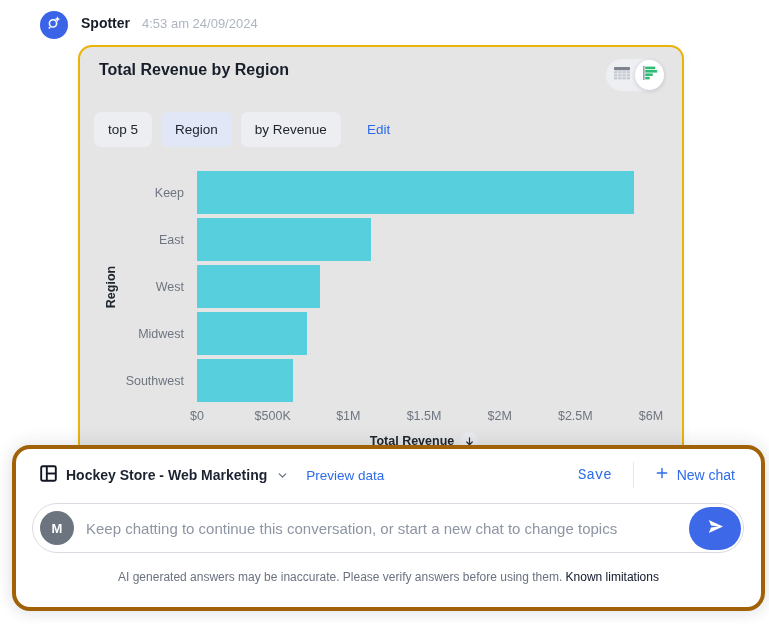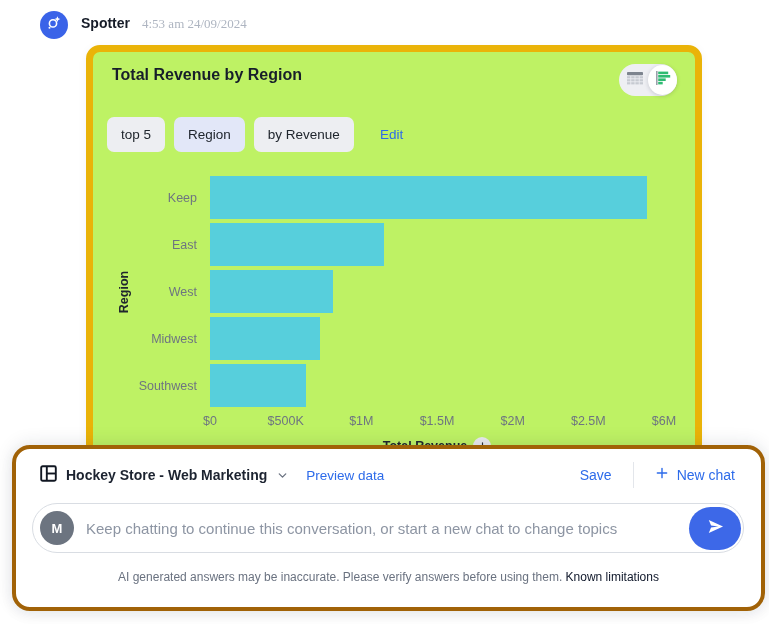--- a/index.html
+++ b/index.html
@@ -6,25 +6,25 @@
   body {
     width:769px; height:624px; position:relative; overflow:hidden;
     background:#ffffff; font-family:"Liberation Sans", sans-serif;
     -webkit-font-smoothing:antialiased;
   }
 
   
   .spotter-avatar { position:absolute; left:40px; top:11px; width:28px; height:28px;
     border-radius:50%; background:#3A63E8; display:flex; align-items:center; justify-content:center; }
   .app-name { position:absolute; left:81px; top:15px; font-size:14px; font-weight:700; color:#161C28; }
-  .timestamp { position:absolute; left:142px; top:16px; font-size:13px; color:#AEB5C1;font-family:Liberation Serif, serif; }
-
-  
-  .chart-card { position:absolute; left:86px; top:45px; width:602px; height:426px;
-    background:#bef264; border:7px solid #eab308; border-radius:14px;
+  .timestamp { position:absolute; left:142px; top:16px; font-size:13px; color:#AEB5C1; }
+
+  
+  .chart-card { position:absolute; left:78px; top:45px; width:602px; height:426px;
+    background:#e5e5e5; border:2px solid #eab308; border-radius:14px;
     box-shadow:0 2px 10px rgba(25,35,60,.05); z-index:1; }
   .card-title { position:absolute; left:19px; top:14px; font-size:16px; font-weight:700; color:#171E2A; }
 
   .view-toggle { position:absolute; right:18px; top:12px; width:58px; height:32px;
     background:#EEEFF3; border-radius:16px; display:flex; align-items:center; }
   .toggle-btn { width:28px; height:28px; border-radius:50%; display:flex;
     align-items:center; justify-content:center; margin-left:2px; cursor:pointer; }
   .toggle-btn.selected { background:#fff; box-shadow:0 1px 4px rgba(20,30,55,.18); width:30px; height:30px; margin-left:0; }
 
   .chips-row { position:absolute; left:14px; top:65px; display:flex; align-items:center; }
@@ -54,21 +54,21 @@
   .bottom-panel { position:absolute; left:12px; top:445px; width:745px; height:158px;
     background:#fff; border:4px solid #a16207; border-radius:18px;
     box-shadow:0 -2px 18px rgba(25,35,60,.10), 0 4px 14px rgba(25,35,60,.06); z-index:5; }
   .panel-header { position:absolute; left:24px; right:26px; top:12px; height:28px;
     display:flex; align-items:center; }
   .source-selector { display:flex; align-items:center; cursor:pointer; }
   .source-name { margin-left:9px; font-size:14px; font-weight:700; color:#1C2330; }
   .source-chevron { margin-left:9px; display:flex; }
   .preview-link { margin-left:17px; font-size:13.5px; color:#2D6BEA; cursor:pointer; }
   .spacer { flex:1; }
-  .save-link { font-size:14px; color:#2D6BEA; cursor:pointer; }
+  .save-link { font-size:14px; color:#2D6BEA; cursor:pointer;font-family:Liberation Mono, monospace; }
   .v-divider { width:1px; height:26px; background:#E3E6EB; margin:0 21px; }
   .new-chat { display:flex; align-items:center; cursor:pointer; }
   .new-chat .lbl { margin-left:8px; font-size:14px; color:#2D6BEA; }
 
   .chat-input { position:absolute; left:16px; right:17px; top:54px; height:50px;
     border:1.5px solid #D9DDE3; border-radius:27px; display:flex; align-items:center; background:#fff; box-sizing:border-box; }
   .m-avatar { width:34px; height:34px; border-radius:50%; background:#6C7480; color:#fff;
     font-size:13px; font-weight:700; display:flex; align-items:center; justify-content:center;
     margin-left:7px; flex:none; }
   .chat-text { flex:1; min-width:0; border:none; outline:none; font-size:15px;

